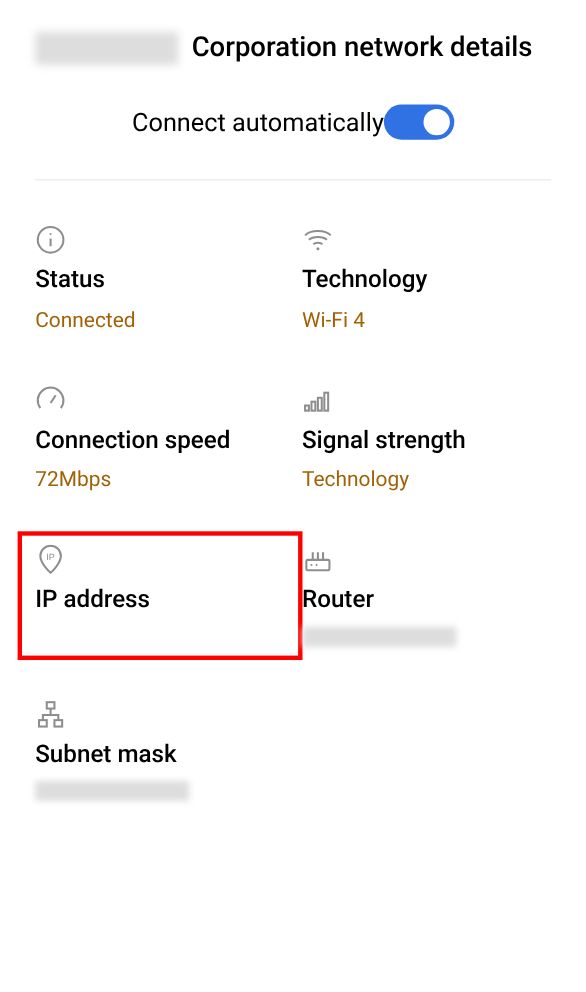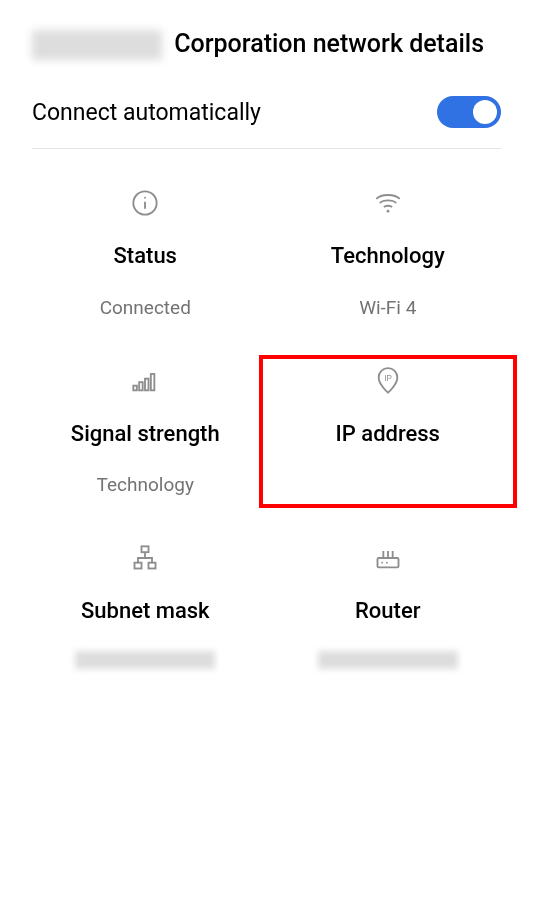--- a/index.html
+++ b/index.html
@@ -21,23 +21,23 @@
       display: inline-block;
       width: 130px;
       height: 30px;
       background: #ddd;
       filter: blur(4px);
       vertical-align: middle;
       margin-right: 6px;
     }
     .toggle-row {
       display: flex;
-      justify-content: space-between;
+      justify-content: center;
       align-items: center;
-      padding-bottom: 20px;
+      padding-bottom: 36px;
       border-bottom: 1px solid #e5e5e5;
       margin-bottom: 40px;
     }
     .toggle-label {
       font-size: 23px;
       font-weight: 400;
     }
     .toggle {
       width: 64px;
       height: 32px;
@@ -57,43 +57,42 @@
       right: 4px;
     }
     .grid {
       display: grid;
       grid-template-columns: 1fr 1fr;
       gap: 48px 16px;
     }
     .item {
       display: flex;
       flex-direction: column;
-      gap: 26px;
-      align-items: center;
+      gap: 10px;
     }
     .item .icon {
       width: 28px;
       height: 28px;
       color: #4d7c0f;
     }
     .item .icon svg {
       width: 100%;
       height: 100%;
       stroke: #8e8e8e;
       fill: none;
       stroke-width: 1.6;
     }
     .item-label {
       font-size: 22px;
       font-weight: 500;
       line-height: 1.2;
     }
     .item-value {
       font-size: 19px;
-      color: #737373;
+      color: #a16207;
     }
     .item-value .obscured {
       display: inline-block;
       width: 60px;
       height: 18px;
       background: #ddd;
       filter: blur(3px);
       vertical-align: middle;
     }
     .item-value.full-obscured {
@@ -148,20 +147,30 @@
           <path d="M2 8.5 C6 4, 18 4, 22 8.5"></path>
           <path d="M5 12 C8 9, 16 9, 19 12"></path>
           <path d="M8.5 15.5 C10 14, 14 14, 15.5 15.5"></path>
           <circle cx="12" cy="19" r="1.2" fill="#8e8e8e" stroke="none"></circle>
         </svg>
     </span>
     <div class="item-label">Technology</div>
     <div class="item-value">Wi-Fi 4</div>
   </div>
 
+  <div class="item">
+    <span class="icon">
+      <svg viewBox="0 0 24 24">
+          <path d="M4 18 A10 10 0 1 1 20 18"></path>
+          <line x1="12" y1="14" x2="16" y2="8"></line>
+        </svg>
+    </span>
+    <div class="item-label">Connection speed</div>
+    <div class="item-value">72Mbps</div>
+  </div>
 
   <div class="item">
     <span class="icon">
       <svg viewBox="0 0 24 24" stroke="none" fill="#8e8e8e">
           <rect x="2" y="16" width="3" height="4"></rect>
           <rect x="7" y="13" width="3" height="7"></rect>
           <rect x="12" y="10" width="3" height="10"></rect>
           <rect x="17" y="6" width="3" height="14"></rect>
         </svg>
     </span>
@@ -172,43 +181,43 @@
 
   <div class="item ip-wrap">
     <div class="ip-highlight"></div>
     <span class="icon">
       <svg viewBox="0 0 24 24">
           <path d="M12 22 C12 22 20 15 20 9 A8 8 0 1 0 4 9 C4 15 12 22 12 22 Z"></path>
           <text x="12" y="12" font-size="7" text-anchor="middle" fill="#8e8e8e" stroke="none" font-family="sans-serif">IP</text>
         </svg>
     </span>
     <div class="item-label">IP address</div>
-  </div>
-
-  <div class="item">
-    <span class="icon">
-      <svg viewBox="0 0 24 24">
-          <rect x="9" y="2" width="6" height="5"></rect>
-          <rect x="3" y="16" width="6" height="5"></rect>
-          <rect x="15" y="16" width="6" height="5"></rect>
-          <path d="M12 7 L12 12 M6 16 L6 12 L18 12 L18 16"></path>
-        </svg>
-    </span>
-    <div class="item-label">Subnet mask</div>
-    <div class="item-value full-obscured"></div>
   </div>
 
   <div class="item">
     <span class="icon">
       <svg viewBox="0 0 24 24">
           <rect x="3" y="12" width="18" height="8" rx="1"></rect>
           <line x1="8" y1="12" x2="8" y2="6"></line>
           <line x1="12" y1="12" x2="12" y2="6"></line>
           <line x1="16" y1="12" x2="16" y2="6"></line>
           <circle cx="7" cy="16" r="0.8" fill="#8e8e8e" stroke="none"></circle>
           <circle cx="11" cy="16" r="0.8" fill="#8e8e8e" stroke="none"></circle>
         </svg>
     </span>
     <div class="item-label">Router</div>
     <div class="item-value full-obscured"></div>
   </div>
 
+  <div class="item">
+    <span class="icon">
+      <svg viewBox="0 0 24 24">
+          <rect x="9" y="2" width="6" height="5"></rect>
+          <rect x="3" y="16" width="6" height="5"></rect>
+          <rect x="15" y="16" width="6" height="5"></rect>
+          <path d="M12 7 L12 12 M6 16 L6 12 L18 12 L18 16"></path>
+        </svg>
+    </span>
+    <div class="item-label">Subnet mask</div>
+    <div class="item-value full-obscured"></div>
+  </div>
+
 </div>
 
 </body></html>

